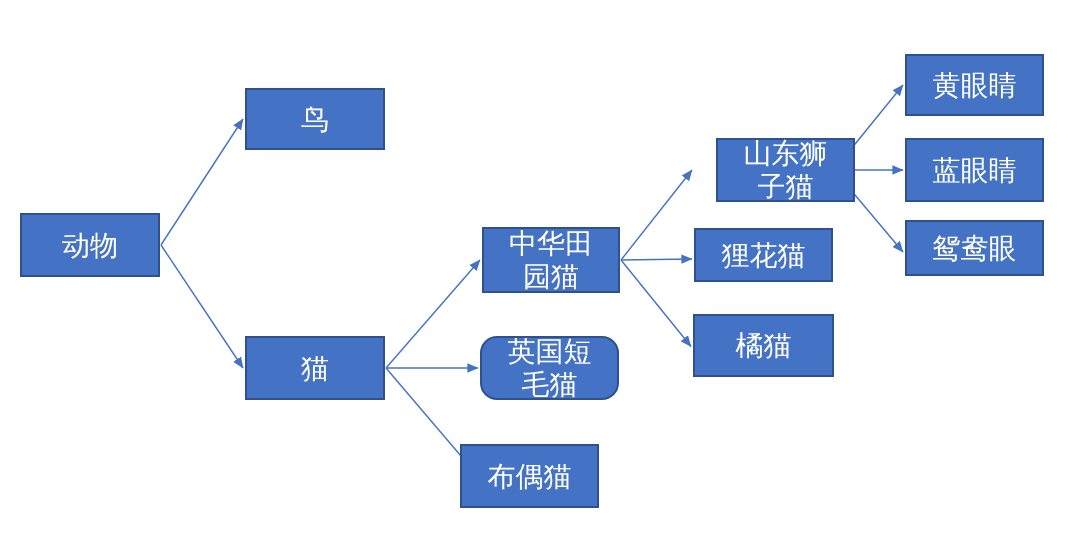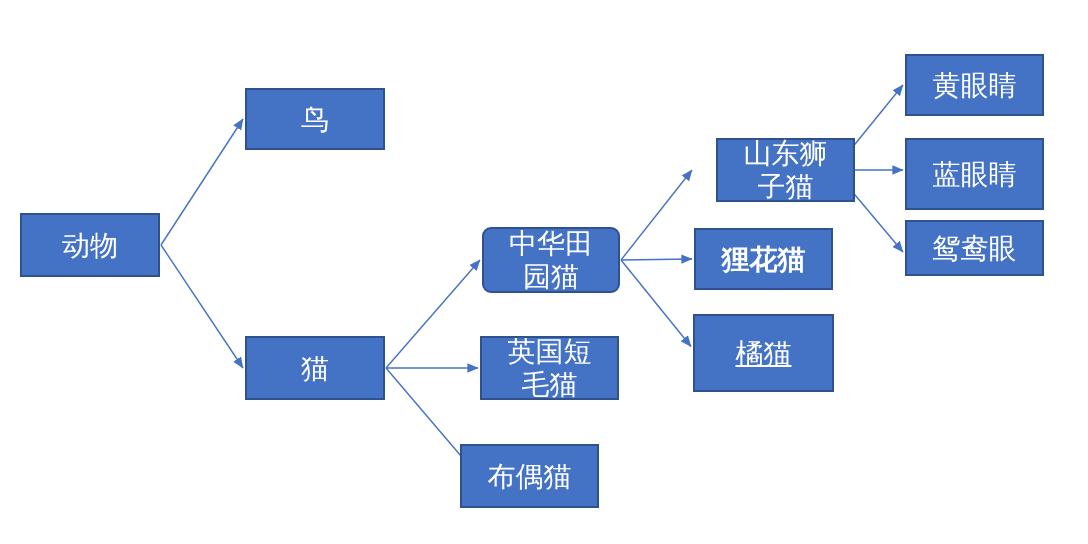--- a/index.html
+++ b/index.html
@@ -38,28 +38,28 @@
     text-align: center;
     font-size: 28px;
     line-height: 33px;
     white-space: pre-line;
     overflow: visible;
   }
   
   .n-animal    { left:  20px; top: 213px; width: 140px; height: 64px; text-align: right; }
   .n-bird      { left: 245px; top:  88px; width: 140px; height: 62px; }
   .n-cat       { left: 245px; top: 336px; width: 140px; height: 64px; }
-  .n-pastoral  { left: 482px; top: 227px; width: 138px; height: 66px; border-radius: 9px; }
-  .n-british   { left: 480px; top: 336px; width: 139px; height: 64px; }
+  .n-pastoral  { left: 482px; top: 227px; width: 138px; height: 66px; }
+  .n-british   { left: 480px; top: 336px; width: 139px; height: 64px; border-radius: 17px; }
   .n-ragdoll   { left: 460px; top: 444px; width: 139px; height: 64px; }
   .n-shandong  { left: 716px; top: 138px; width: 139px; height: 64px; }
-  .n-lihua     { left: 694px; top: 228px; width: 139px; height: 62px; font-weight: bold; }
-  .n-orange    { left: 693px; top: 314px; width: 141px; height: 78px; text-decoration: underline; }
+  .n-lihua     { left: 694px; top: 228px; width: 139px; height: 54px; }
+  .n-orange    { left: 693px; top: 314px; width: 141px; height: 63px; }
   .n-yellow    { left: 905px; top:  54px; width: 139px; height: 62px; }
-  .n-blue      { left: 905px; top: 138px; width: 139px; height: 72px; }
+  .n-blue      { left: 905px; top: 138px; width: 139px; height: 64px; }
   .n-odd       { left: 905px; top: 220px; width: 139px; height: 56px; }
 </style>
 </head>
 <body>
 
 <div class="canvas">
 
   <svg id="edges">
     <defs>
       <marker id="arrowhead" viewBox="0 0 10 10" refX="9.5" refY="5" markerWidth="8" markerHeight="8" orient="auto-start-reverse">

